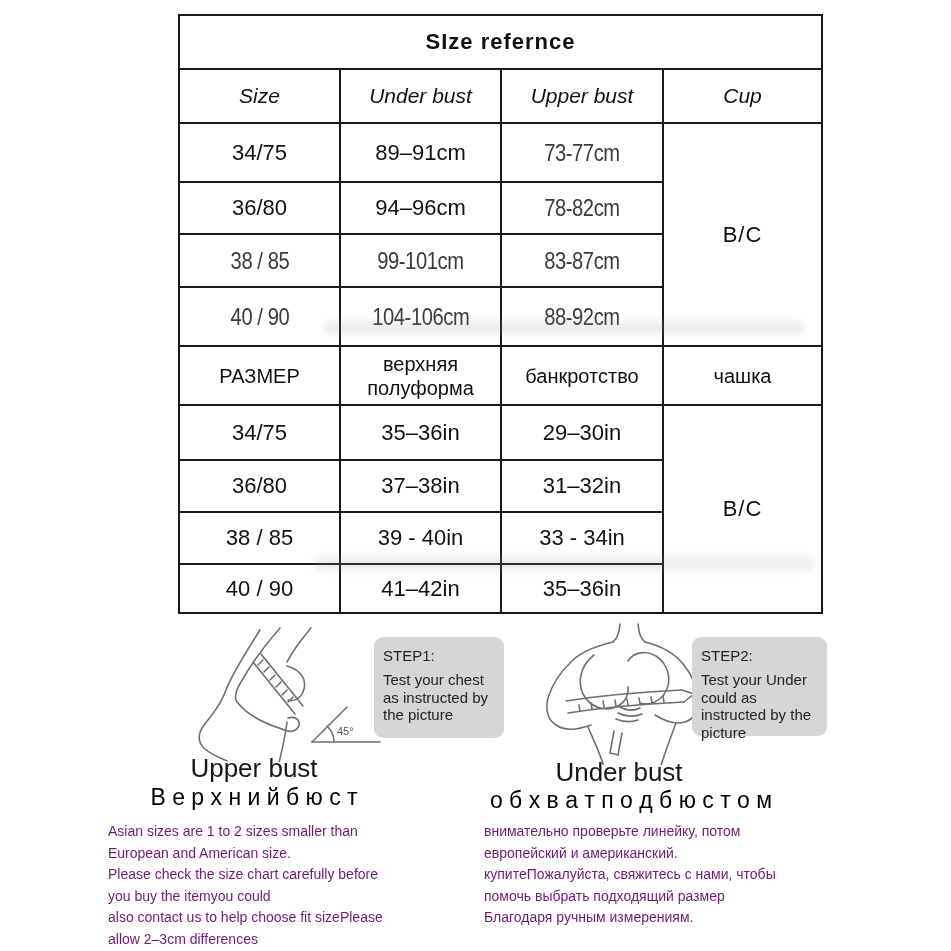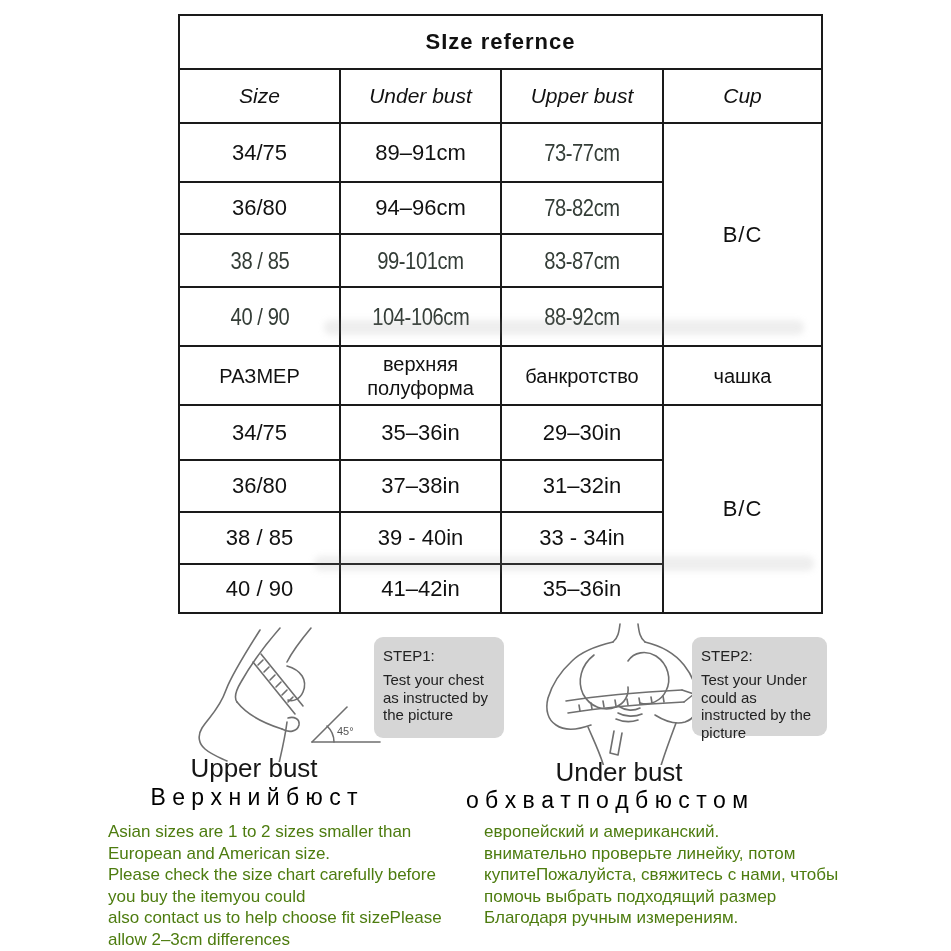--- a/index.html
+++ b/index.html
@@ -33,21 +33,21 @@
   .step-box{
     position:absolute;background:#d6d6d6;border-radius:9px;
     padding:10px 9px;box-sizing:border-box;color:#222;
   }
   .step-label{font-size:15px;margin-bottom:7px;}
   .step-text{font-size:15px;line-height:17.5px;}
   
   .cap-en{position:absolute;font-size:26px;color:#161616;text-align:center;}
   .cap-ru{position:absolute;font-size:23px;color:#000000;text-align:center;white-space:nowrap;}
   
-  .notes{position:absolute;font-size:17px;line-height:21.5px;color:#4d7c0f;}
+  .notes{position:absolute;font-size:14px;line-height:21.5px;color:#701a75;}
   .notes div{white-space:nowrap;}
   
   svg.figure{position:absolute;}
   svg.figure path, svg.figure line{fill:none;stroke:#6f6f6f;stroke-width:1.6;stroke-linecap:round;stroke-linejoin:round;}
   svg.figure text{fill:#555;font-size:11px;font-family:"Liberation Sans",sans-serif;}
 </style>
 </head>
 <body>
 
 <div class="page">
@@ -164,31 +164,31 @@
     <div class="step-text">Test your chest as instructed by the picture</div>
   </div>
   <div class="step-box" style="left:668px;top:637px;width:135px;height:99px;">
     <div class="step-label">STEP2:</div>
     <div class="step-text">Test your Under could as instructed by the picture</div>
   </div>
 
   <div class="cap-en" style="left:120px;top:753px;width:220px;">Upper bust</div>
   <div class="cap-ru" style="left:85px;top:784px;width:290px;">В е р х н и й б ю с т</div>
   <div class="cap-en" style="left:490px;top:757px;width:210px;">Under bust</div>
-  <div class="cap-ru" style="left:428px;top:787px;width:310px;">о б х в а т п о д б ю с т о м</div>
+  <div class="cap-ru" style="left:452px;top:787px;width:310px;">о б х в а т п о д б ю с т о м</div>
 
   <div class="notes" style="left:84px;top:821px;width:380px;">
     <div>Asian sizes are 1 to 2 sizes smaller than</div>
     <div>European and American size.</div>
     <div>Please check the size chart carefully before</div>
     <div>you buy the itemyou could</div>
     <div>also contact us to help choose fit sizePlease</div>
     <div>allow 2–3cm differences</div>
   </div>
   <div class="notes" style="left:460px;top:821px;width:450px;">
+    <div>внимательно проверьте линейку, потом</div>
     <div>европейский и американский.</div>
-    <div>внимательно проверьте линейку, потом</div>
     <div>купитеПожалуйста, свяжитесь с нами, чтобы</div>
     <div>помочь выбрать подходящий размер</div>
     <div>Благодаря ручным измерениям.</div>
   </div>
 
 </div>
 
 </body></html>

